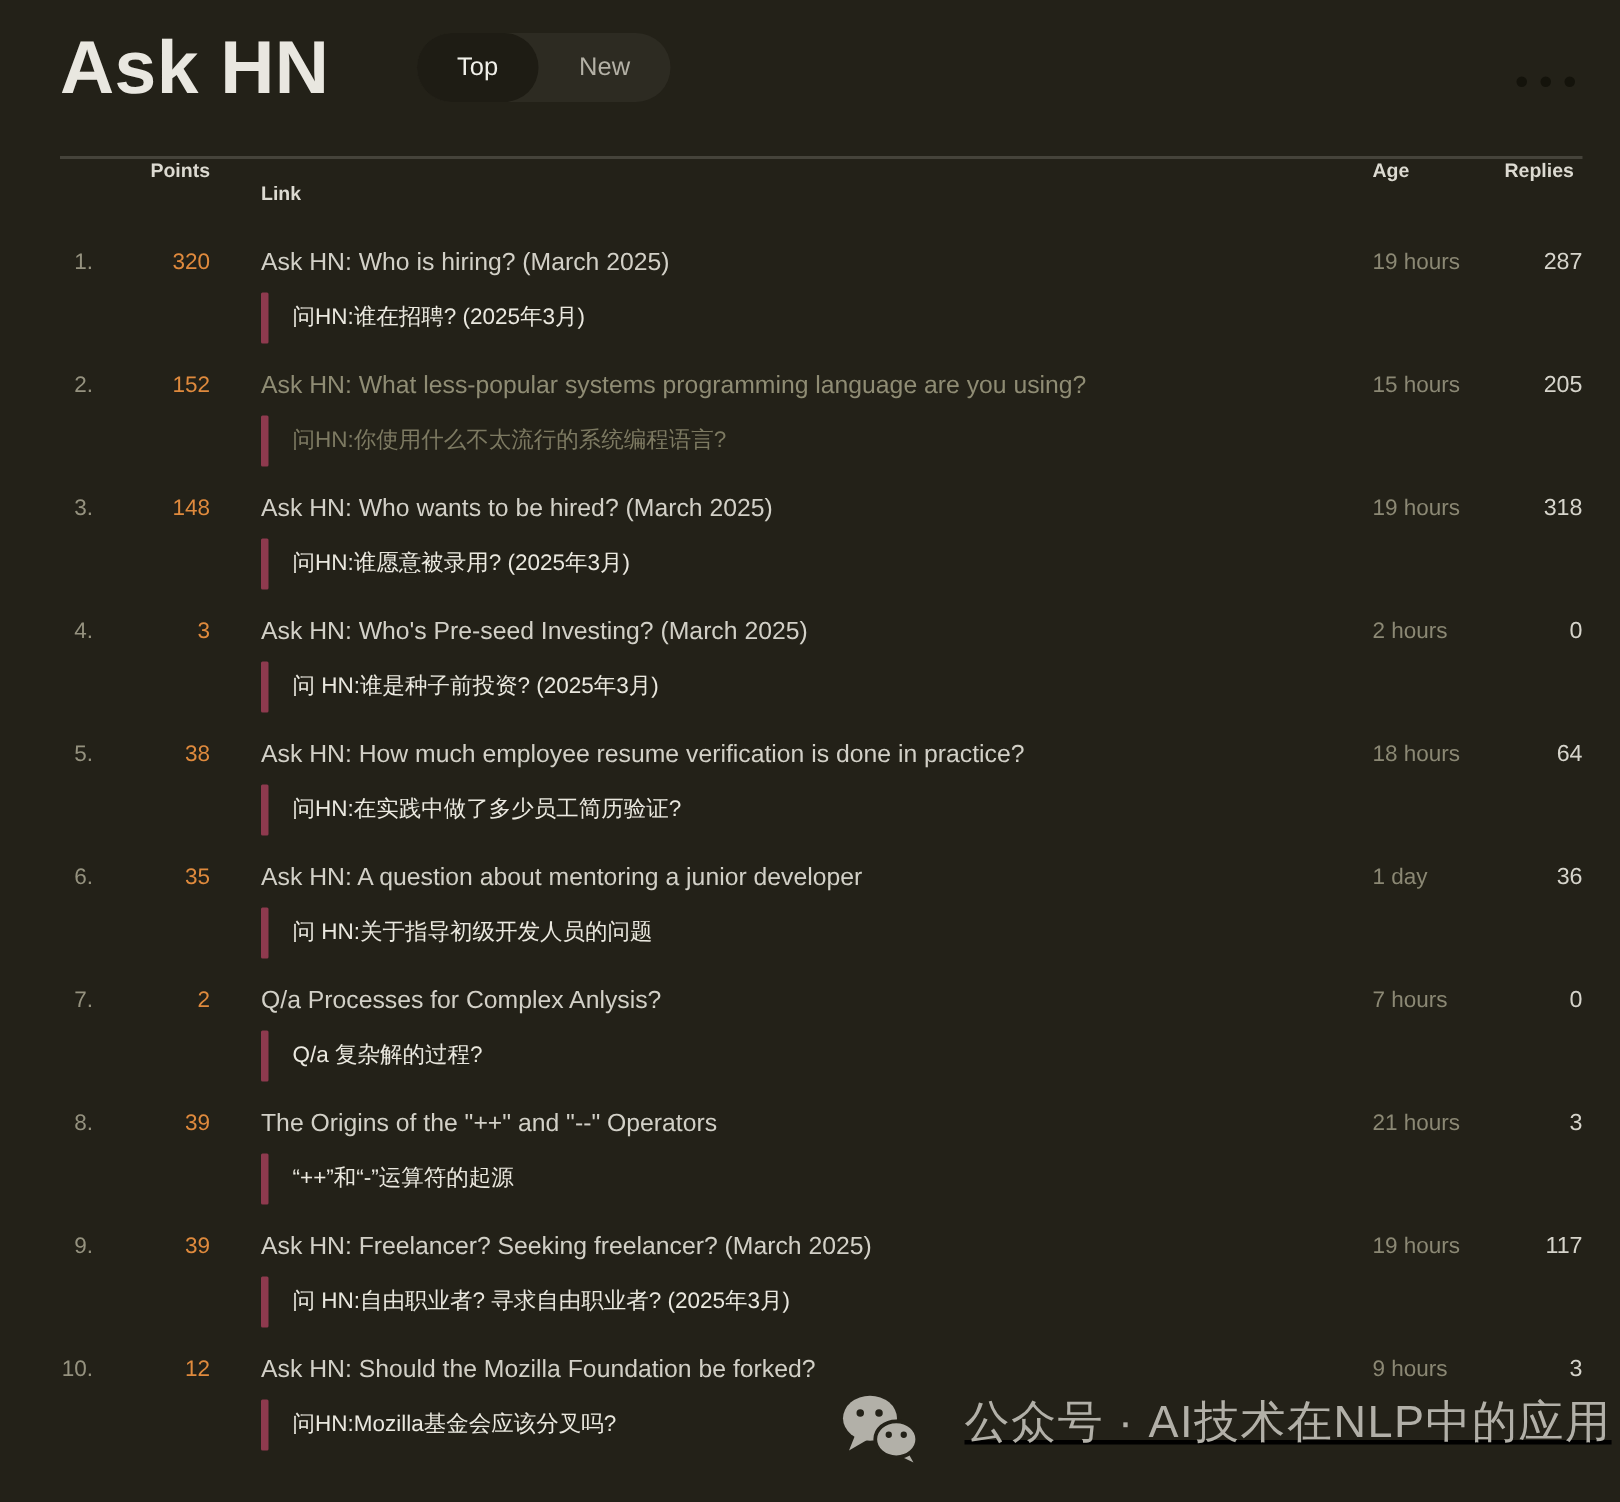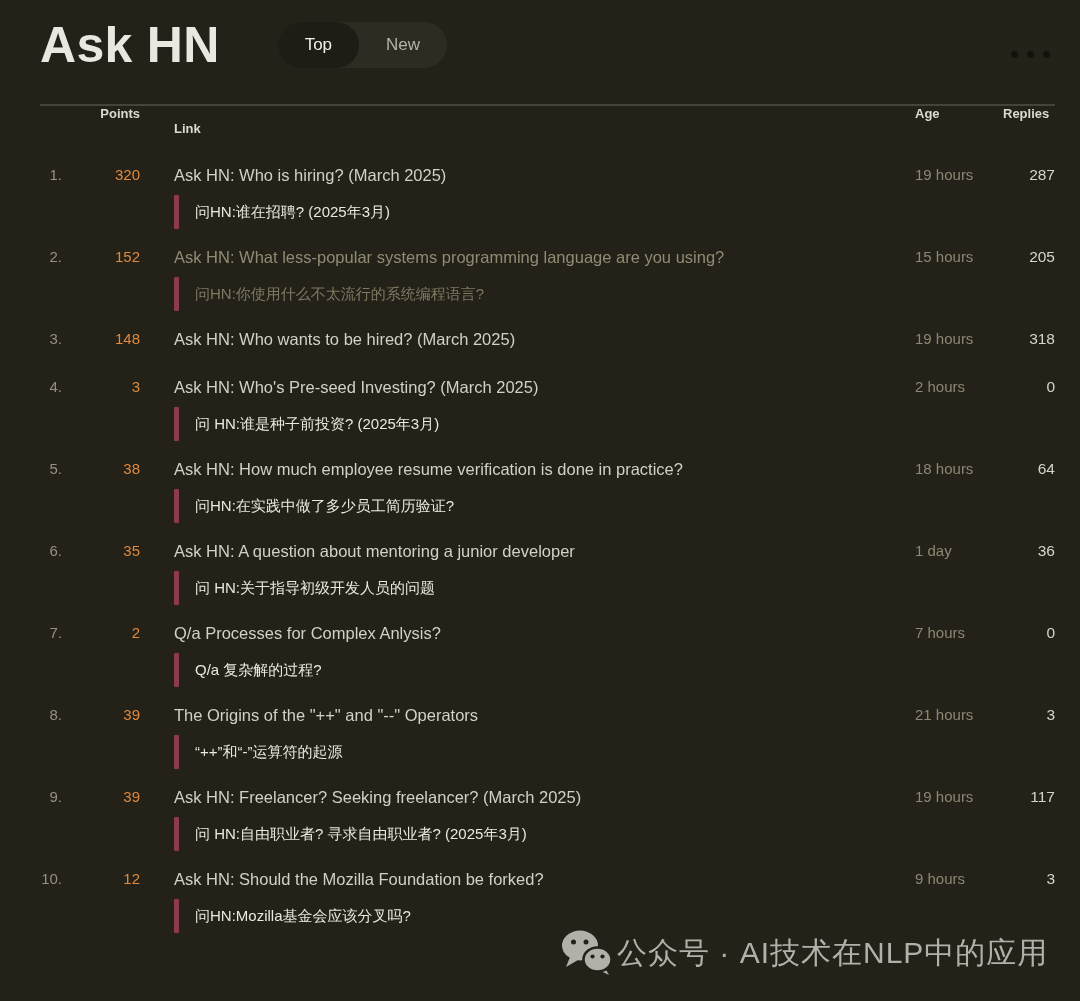--- a/index.html
+++ b/index.html
@@ -115,24 +115,25 @@
   }
   .row.visited .title  { color: var(--visited-title); }
   .row.visited .t-text { color: var(--visited-translation); }
 
   
   .watermark {
     position: absolute;
     left: 560px;
     top: 928px;
     display: flex;
-    align-items: center;
-    gap: 3px;
+    align-items: flex-start;
+    gap: 29px;
     z-index: 5;
     pointer-events: none;
+    text-decoration: underline;
   }
   .watermark-text {
     font-size: 30px;
     color: var(--watermark);
     white-space: nowrap;
     letter-spacing: 1px;
   }
 </style>
 </head>
 <body>
@@ -187,20 +188,21 @@
   </div>
 
   <div class="row">
     <div class="cell rank">3.</div>
     <div class="cell points">148</div>
     <div class="cell title">Ask HN: Who wants to be hired? (March 2025)</div>
     <div class="cell age">19 hours</div>
     <div class="cell replies">318</div>
     <div class="translation">
       <span class="bar"></span>
+      <span class="t-text">问HN:谁愿意被录用? (2025年3月)</span>
     </div>
   </div>
 
   <div class="row">
     <div class="cell rank">4.</div>
     <div class="cell points">3</div>
     <div class="cell title">Ask HN: Who's Pre-seed Investing? (March 2025)</div>
     <div class="cell age">2 hours</div>
     <div class="cell replies">0</div>
     <div class="translation">

